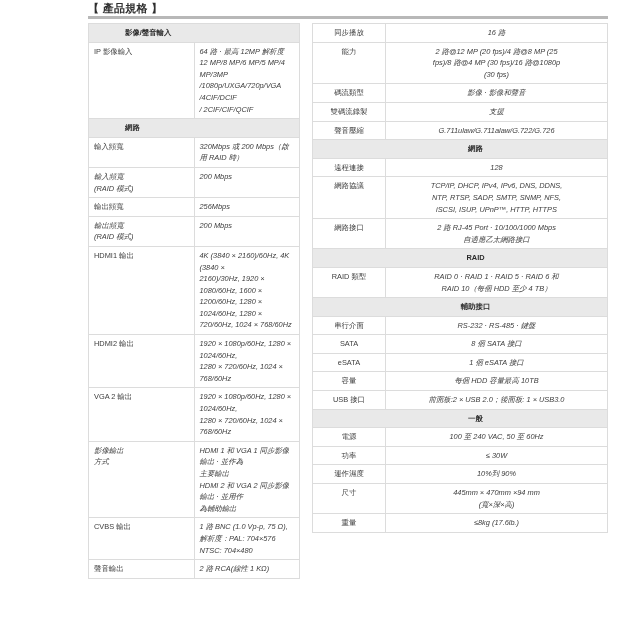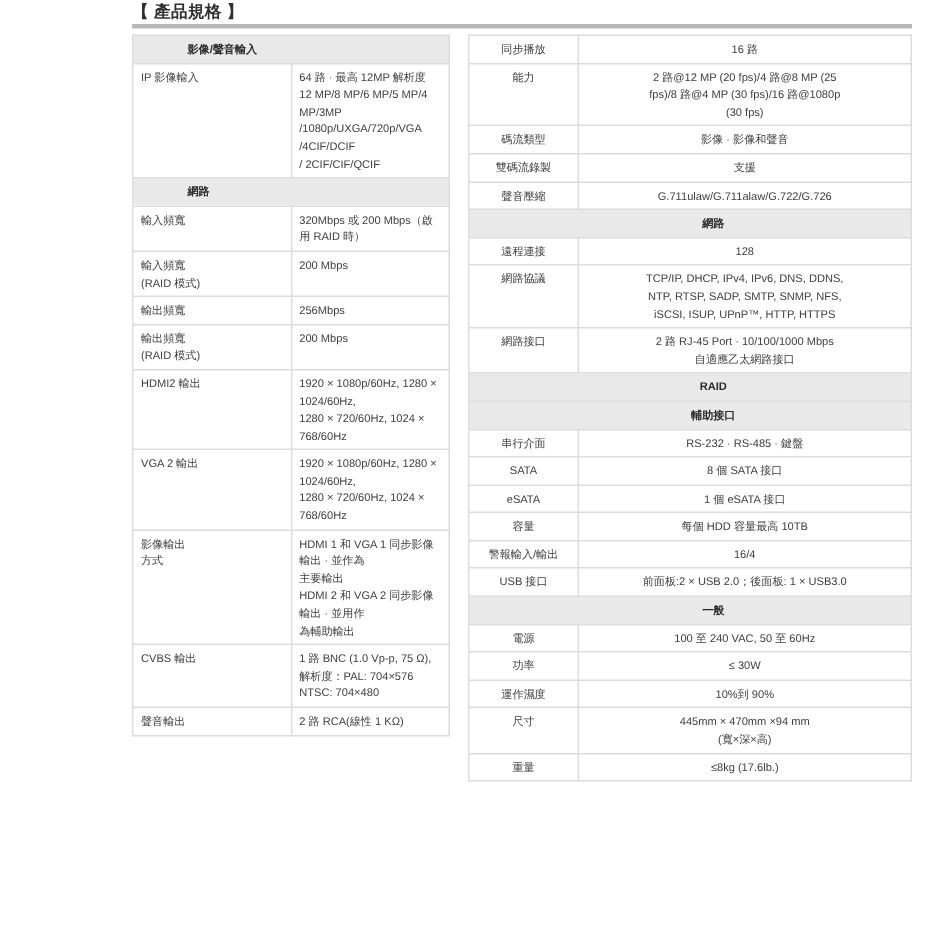--- a/index.html
+++ b/index.html
@@ -97,21 +97,21 @@
   }
   td.v {
     background: #ffffff;
     color: #3c3c3c;
   }
 
   
   .col-left  td.k { width: 58px; }
   .col-right td.k { width: 62px; }
 
-  .vline { display: block; }
+  .vline { display: block; font-style: italic; }
 </style>
 </head>
 <body>
 
 <div class="page">
 
   <div class="doc-title">【 產品規格 】</div>
 
   <div class="top-rule"></div>
 
@@ -159,20 +159,29 @@
             <tr>
               <td class="k">
                 <span class="vline">輸出頻寬</span>
                 <span class="vline">(RAID 模式)</span>
               </td>
               <td class="v">
                 <span class="vline">200 Mbps</span>
               </td>
             </tr>
             <tr>
+              <td class="k">HDMI1 輸出</td>
+              <td class="v">
+                <span class="vline">4K (3840 × 2160)/60Hz, 4K (3840 ×</span>
+                <span class="vline">2160)/30Hz, 1920 × 1080/60Hz, 1600 ×</span>
+                <span class="vline">1200/60Hz, 1280 × 1024/60Hz, 1280 ×</span>
+                <span class="vline">720/60Hz, 1024 × 768/60Hz</span>
+              </td>
+            </tr>
+            <tr>
               <td class="k">HDMI2 輸出</td>
               <td class="v">
                 <span class="vline">1920 × 1080p/60Hz, 1280 × 1024/60Hz,</span>
                 <span class="vline">1280 × 720/60Hz, 1024 × 768/60Hz</span>
               </td>
             </tr>
             <tr>
               <td class="k">VGA 2 輸出</td>
               <td class="v">
                 <span class="vline">1920 × 1080p/60Hz, 1280 × 1024/60Hz,</span>
@@ -263,20 +272,27 @@
             <tr>
               <td class="k">網路接口</td>
               <td class="v">
                 <span class="vline">2 路 RJ-45 Port · 10/100/1000 Mbps</span>
                 <span class="vline">自適應乙太網路接口</span>
               </td>
             </tr>
             <tr class="section">
               <td colspan="2">RAID</td>
             </tr>
+            <tr>
+              <td class="k">RAID 類型</td>
+              <td class="v">
+                <span class="vline">RAID 0 · RAID 1 · RAID 5 · RAID 6 和</span>
+                <span class="vline">RAID 10（每個 HDD 至少 4 TB）</span>
+              </td>
+            </tr>
             <tr class="section">
               <td colspan="2">輔助接口</td>
             </tr>
             <tr>
               <td class="k">串行介面</td>
               <td class="v">
                 <span class="vline">RS-232 · RS-485 · 鍵盤</span>
               </td>
             </tr>
             <tr>
@@ -288,26 +304,20 @@
             <tr>
               <td class="k">eSATA</td>
               <td class="v">
                 <span class="vline">1 個 eSATA 接口</span>
               </td>
             </tr>
             <tr>
               <td class="k">容量</td>
               <td class="v">
                 <span class="vline">每個 HDD 容量最高 10TB</span>
-              </td>
-            </tr>
-            <tr>
-              <td class="k">警報輸入/輸出</td>
-              <td class="v">
-                <span class="vline">16/4</span>
               </td>
             </tr>
             <tr>
               <td class="k">USB 接口</td>
               <td class="v">
                 <span class="vline">前面板:2 × USB 2.0；後面板: 1 × USB3.0</span>
               </td>
             </tr>
             <tr class="section">
               <td colspan="2">一般</td>

